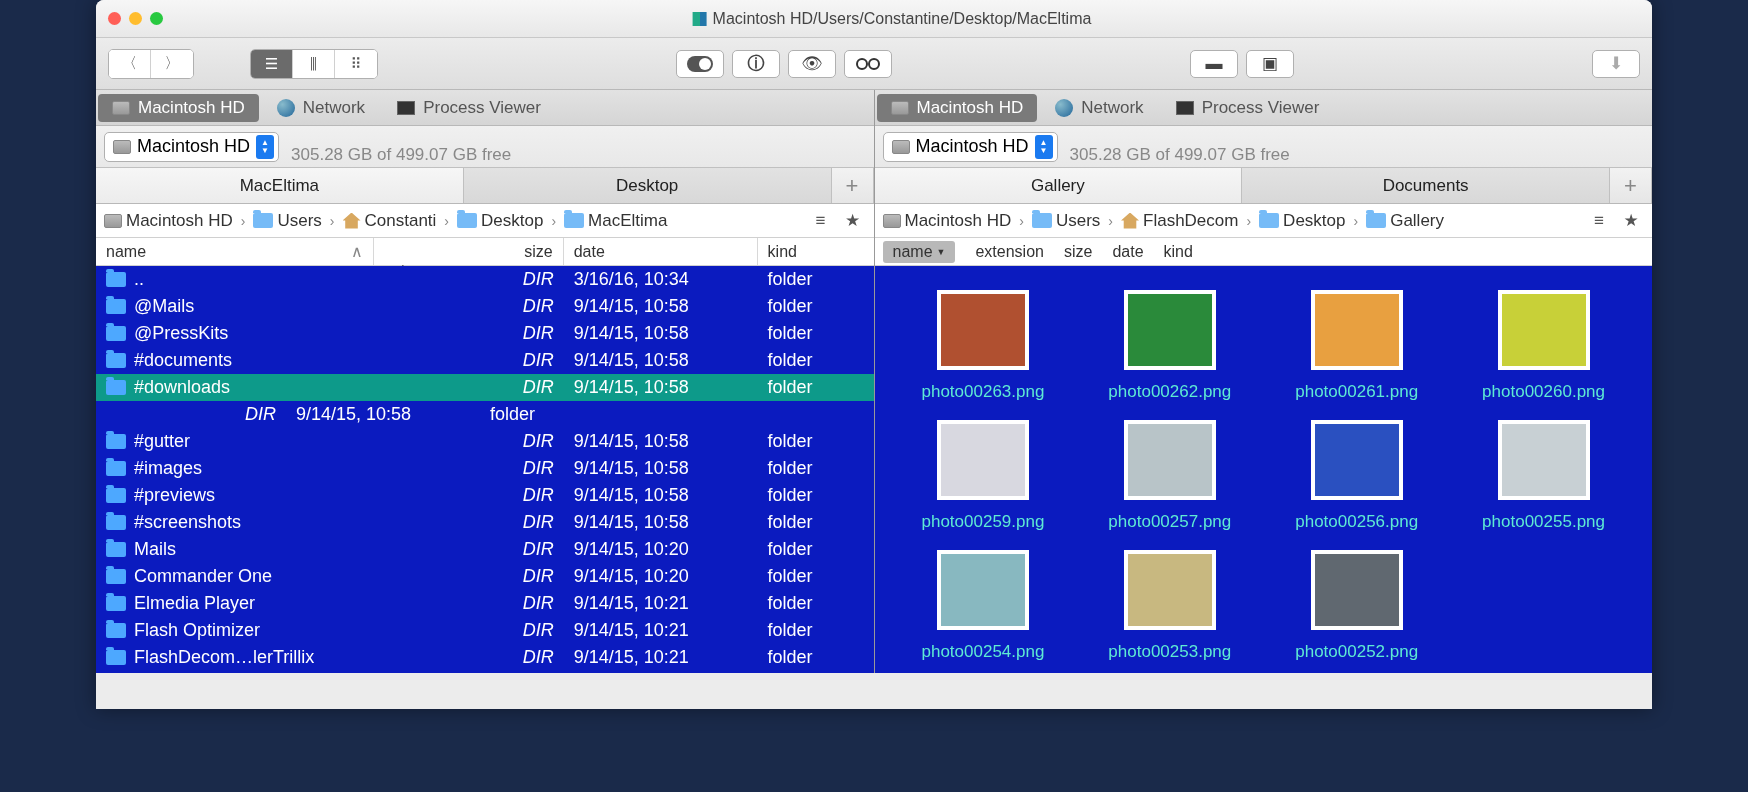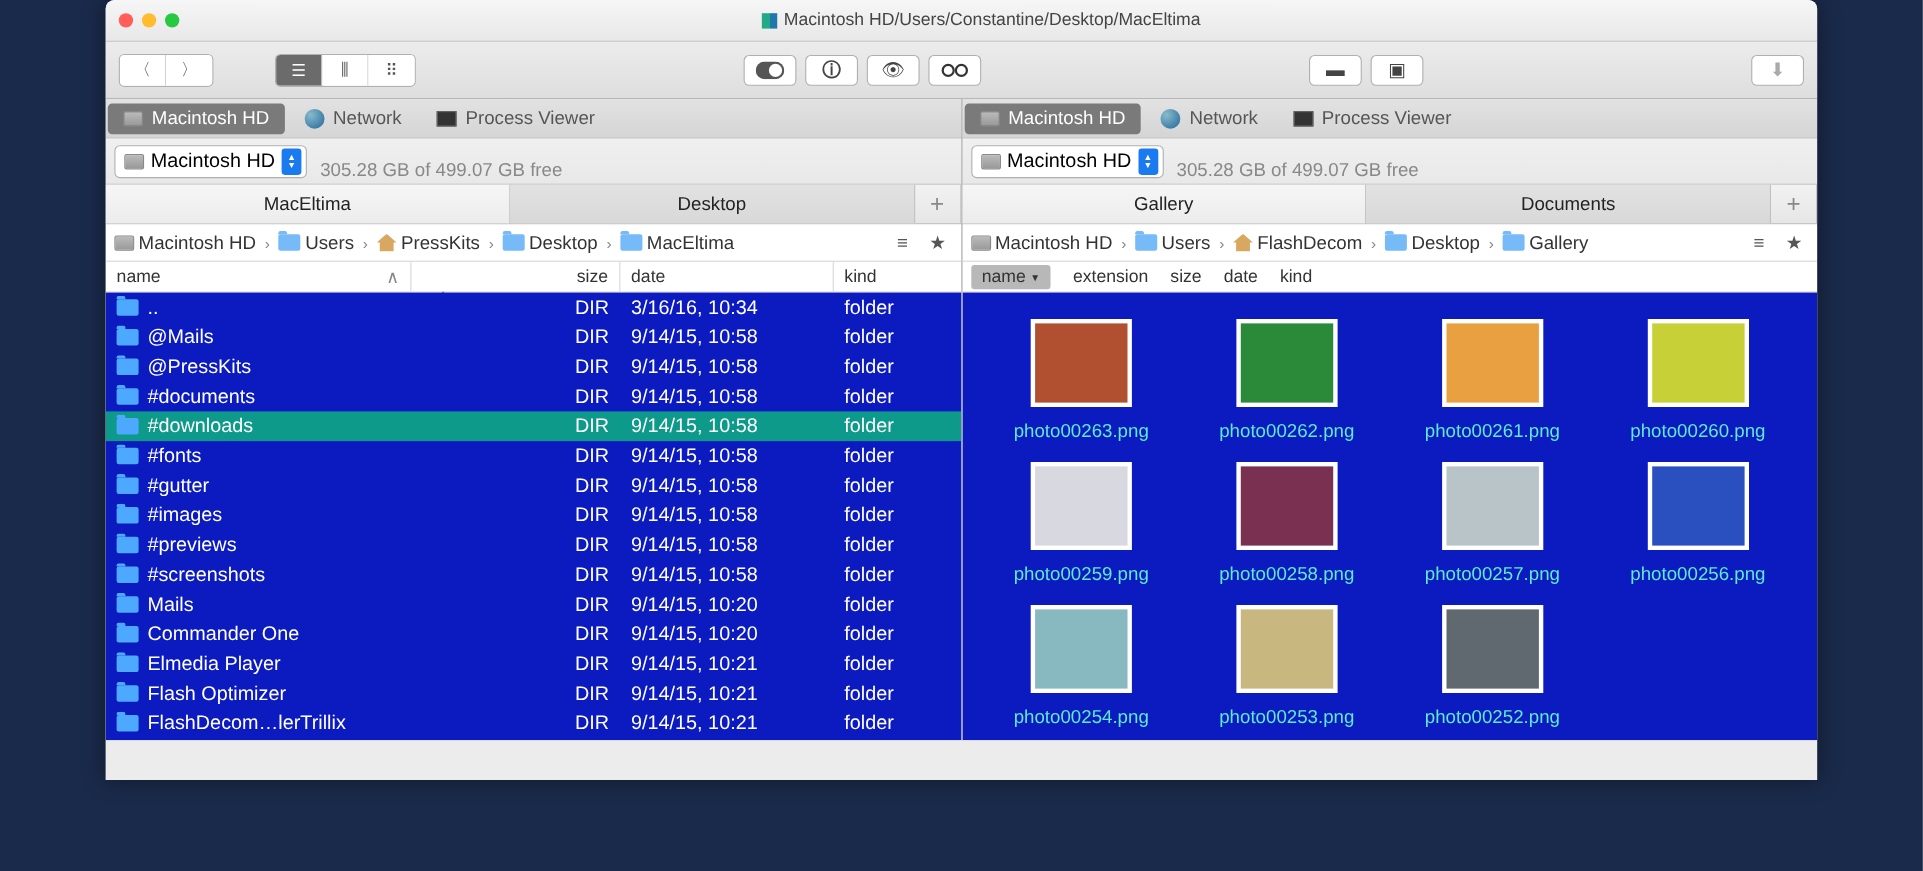--- a/index.html
+++ b/index.html
@@ -64,21 +64,21 @@
 .lhdr .col:last-child { border-right:none; }
 .lhdr2 { height:28px; display:flex; align-items:center; padding:0 8px; gap:20px; background:#fff; border-bottom:1px solid #d0d0d0; font-size:16px; color:#333; }
 .pill { background:#b8b8b8; padding:2px 10px; border-radius:3px; color:#333; display:flex; align-items:center; gap:4px; }
 .pill .tri { font-size:9px; }
 
 
 .flist { flex:1; background:#0b1bbf; font-family:"Menlo","Courier New",monospace; font-size:18px; color:#fff; overflow:hidden; }
 .frow { height:27px; display:flex; align-items:center; }
 .frow.sel { background:#0d9a8a; }
 .fc-name { display:flex; align-items:center; gap:8px; padding-left:10px; overflow:hidden; }
-.fc-size { text-align:right; padding-right:10px; }
+.fc-size { text-align:right; padding-right:10px;font-style:italic; }
 .fc-date { padding-left:10px; }
 .fc-kind { padding-left:10px; }
 .ffold { width:20px; height:15px; background:#4da8ff; border-radius:2px; flex-shrink:0; position:relative; }
 .ffold::before { content:''; position:absolute; top:-3px; left:0; width:8px; height:3px; background:#4da8ff; border-radius:2px 2px 0 0; }
 
 
 .grid { flex:1; background:#0b1bbf; padding:24px 20px; display:grid; grid-template-columns:repeat(4,1fr); gap:18px 10px; overflow:hidden; font-family:"Menlo","Courier New",monospace; }
 .gitem { display:flex; flex-direction:column; align-items:center; gap:12px; }
 .thumb { width:92px; height:80px; background:#fff; padding:4px; }
 .thumb-inner { width:100%; height:100%; }
@@ -175,21 +175,21 @@
             <span>Macintosh HD</span>
           </span>
           <span class="chev">›</span>
           <span class="crumb">
             <span class="fold-ico"></span>
             <span>Users</span>
           </span>
           <span class="chev">›</span>
           <span class="crumb">
             <span class="home-ico"></span>
-            <span>PressKits</span>
+            <span>Constanti</span>
           </span>
           <span class="chev">›</span>
           <span class="crumb">
             <span class="fold-ico"></span>
             <span>Desktop</span>
           </span>
           <span class="chev">›</span>
           <span class="crumb">
             <span class="fold-ico"></span>
             <span>MacEltima</span>
@@ -254,24 +254,20 @@
             <div class="fc-name cw-name">
               <span class="ffold"></span>
               <span>#downloads</span>
             </div>
             <div class="cw-ext"></div>
             <div class="fc-size cw-size">DIR</div>
             <div class="fc-date cw-date">9/14/15, 10:58</div>
             <div class="fc-kind cw-kind">folder</div>
           </div>
           <div class="frow">
-            <div class="fc-name cw-name">
-              <span class="ffold"></span>
-              <span>#fonts</span>
-            </div>
             <div class="cw-ext"></div>
             <div class="fc-size cw-size">DIR</div>
             <div class="fc-date cw-date">9/14/15, 10:58</div>
             <div class="fc-kind cw-kind">folder</div>
           </div>
           <div class="frow">
             <div class="fc-name cw-name">
               <span class="ffold"></span>
               <span>#gutter</span>
             </div>
@@ -460,35 +456,35 @@
             <div class="gname">photo00260.png</div>
           </div>
           <div class="gitem">
             <div class="thumb">
               <div class="thumb-inner" style="background: rgb(216, 216, 224);"></div>
             </div>
             <div class="gname">photo00259.png</div>
           </div>
           <div class="gitem">
             <div class="thumb">
-              <div class="thumb-inner" style="background: rgb(122, 48, 80);"></div>
-            </div>
-            <div class="gname">photo00258.png</div>
-          </div>
-          <div class="gitem">
-            <div class="thumb">
               <div class="thumb-inner" style="background: rgb(184, 196, 200);"></div>
             </div>
             <div class="gname">photo00257.png</div>
           </div>
           <div class="gitem">
             <div class="thumb">
               <div class="thumb-inner" style="background: rgb(42, 80, 192);"></div>
             </div>
             <div class="gname">photo00256.png</div>
+          </div>
+          <div class="gitem">
+            <div class="thumb">
+              <div class="thumb-inner" style="background: rgb(200, 208, 212);"></div>
+            </div>
+            <div class="gname">photo00255.png</div>
           </div>
           <div class="gitem">
             <div class="thumb">
               <div class="thumb-inner" style="background: rgb(136, 184, 192);"></div>
             </div>
             <div class="gname">photo00254.png</div>
           </div>
           <div class="gitem">
             <div class="thumb">
               <div class="thumb-inner" style="background: rgb(200, 184, 128);"></div>

